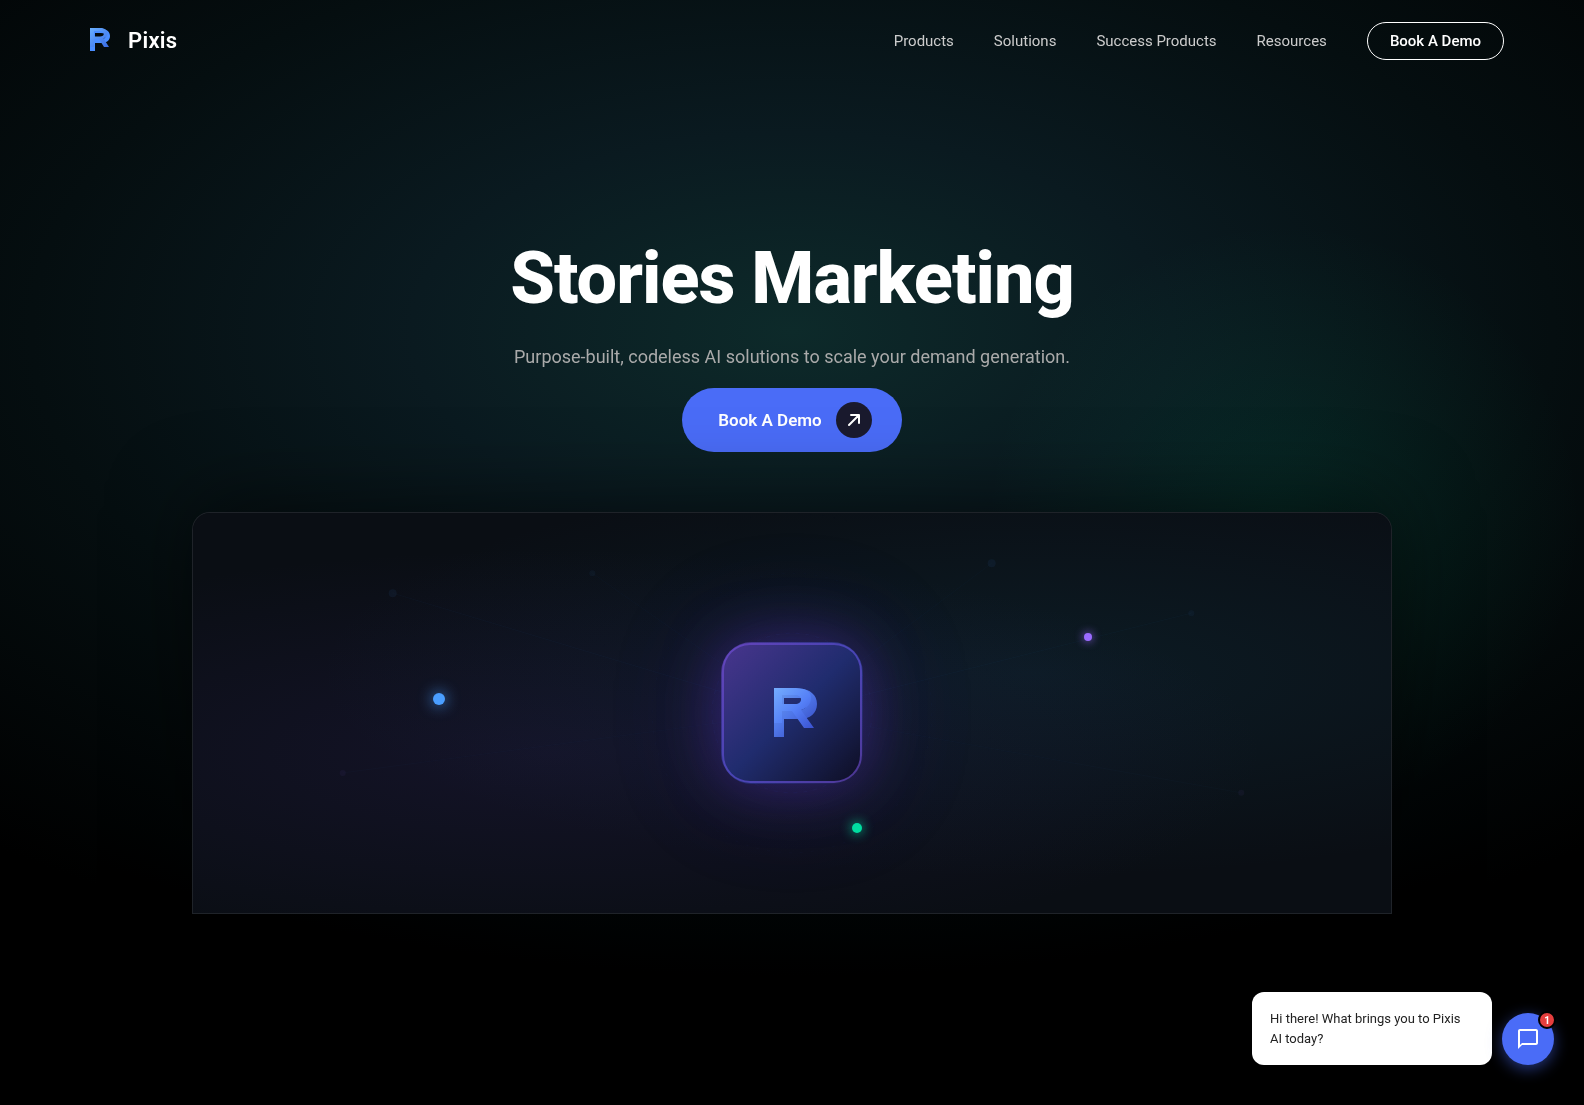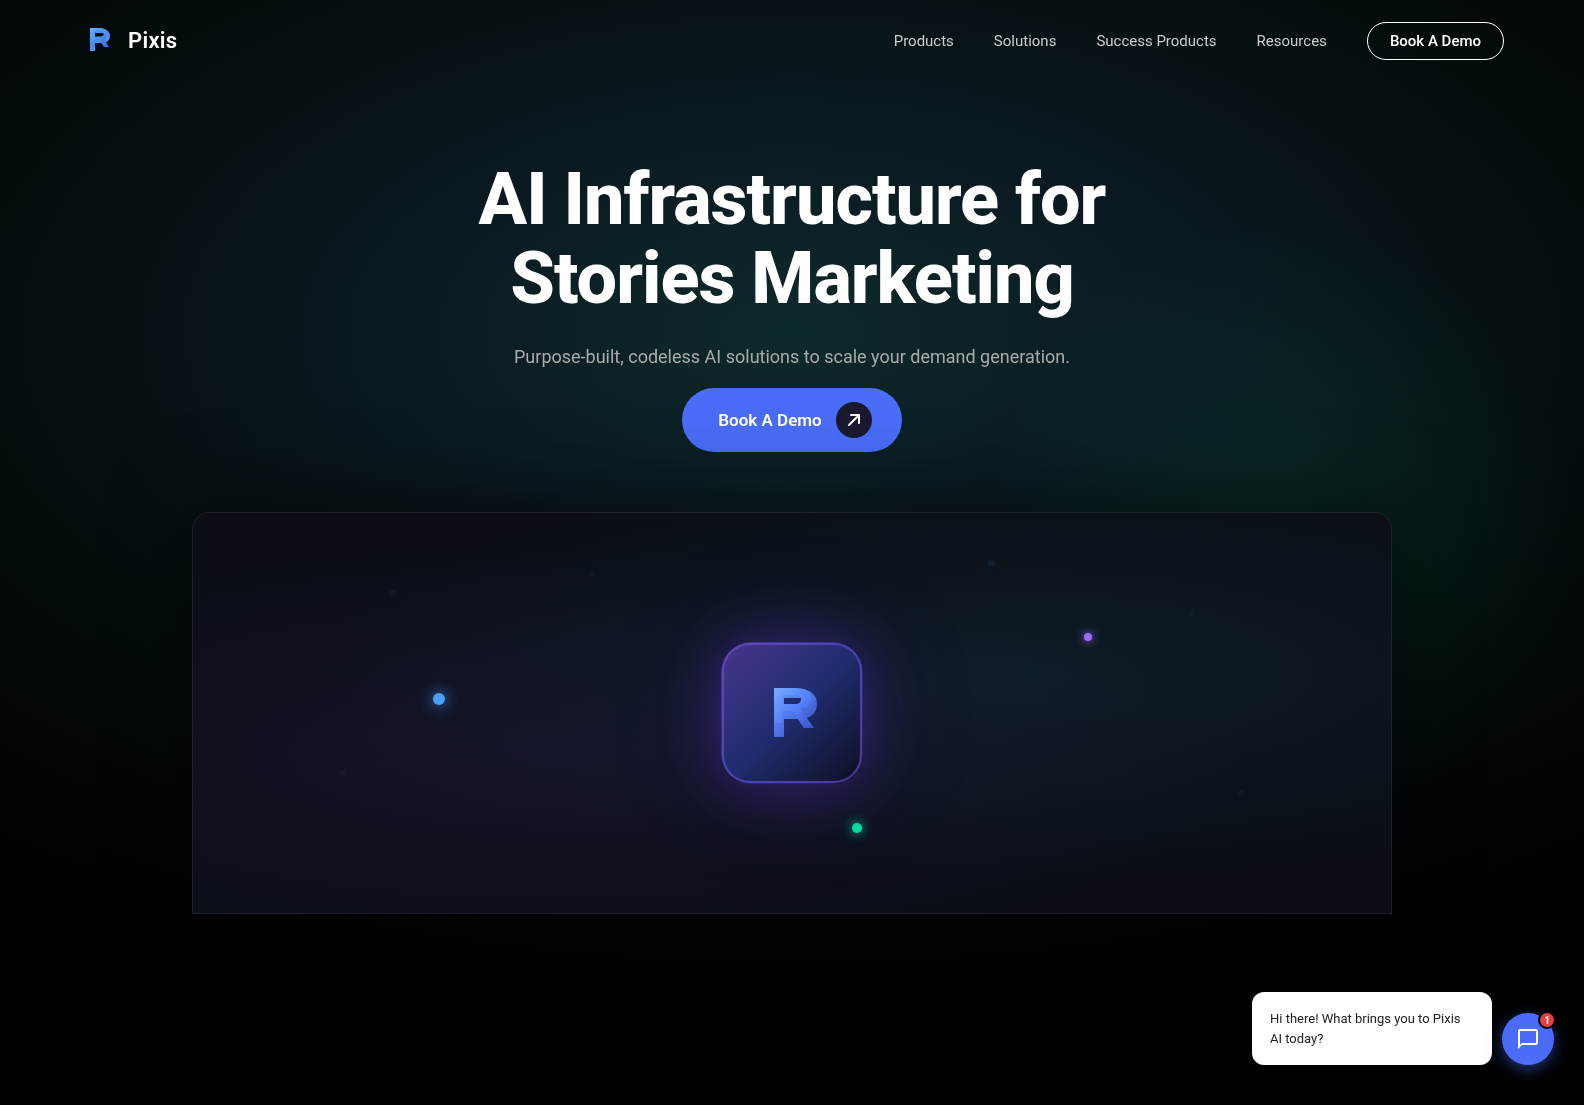--- a/index.html
+++ b/index.html
@@ -324,21 +324,21 @@
       <li><a href="#">Products</a></li>
       <li><a href="#">Solutions</a></li>
       <li><a href="#">Success Products</a></li>
       <li><a href="#">Resources</a></li>
       <li><a href="#" class="book-demo-nav">Book A Demo</a></li>
     </ul>
   </nav>
 
   <section class="hero">
     <h1 class="hero-title">
-      <span>AI Infrastructure for</span><br>
+      <br>
       <span>Stories Marketing</span>
     </h1>
     <p class="hero-subtitle">Purpose-built, codeless AI solutions to scale your demand generation.</p>
     <a href="#" class="hero-cta">
       <span>Book A Demo</span>
       <span class="cta-arrow">
         <svg viewBox="0 0 16 16" fill="none" xmlns="http://www.w3.org/2000/svg">
           <path d="M3 13 L13 3 M13 3 L5 3 M13 3 L13 11" stroke="#fff" stroke-width="2" stroke-linecap="round" stroke-linejoin="round"></path>
         </svg>
       </span>

